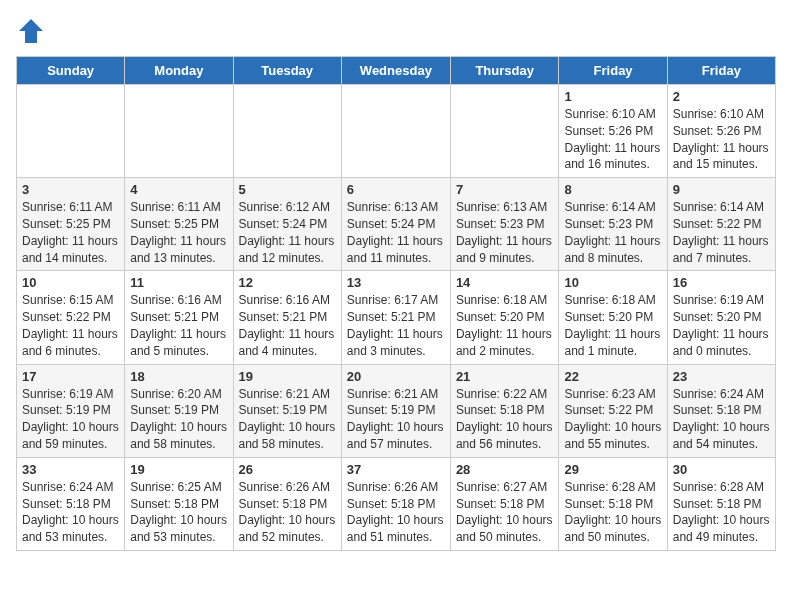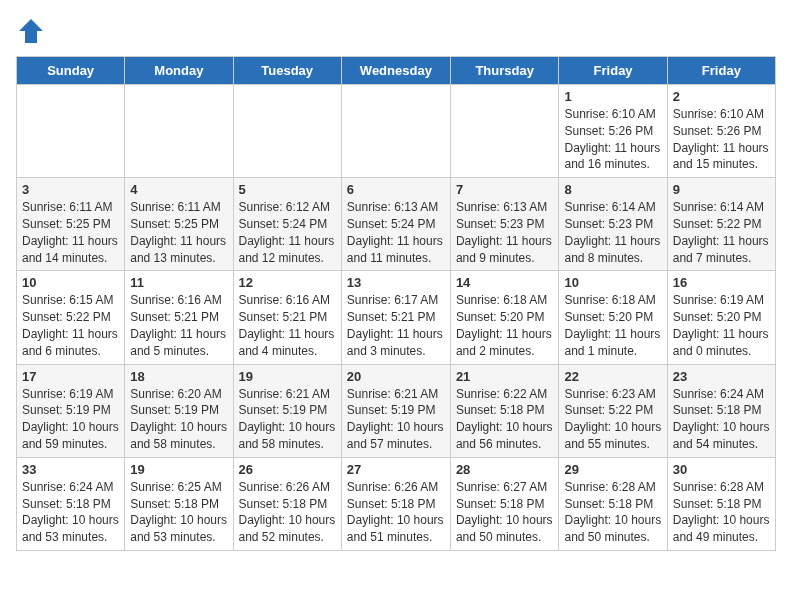--- a/index.html
+++ b/index.html
@@ -279,21 +279,21 @@
 Sunset: 5:18 PM
 Daylight: 10 hours and 53 minutes.</div>
         </td>
         <td>
           <span class="day-num">26</span>
           <div class="day-info">Sunrise: 6:26 AM
 Sunset: 5:18 PM
 Daylight: 10 hours and 52 minutes.</div>
         </td>
         <td>
-          <span class="day-num">27</span>
+          <span class="day-num">37</span>
           <div class="day-info">Sunrise: 6:26 AM
 Sunset: 5:18 PM
 Daylight: 10 hours and 51 minutes.</div>
         </td>
         <td>
           <span class="day-num">28</span>
           <div class="day-info">Sunrise: 6:27 AM
 Sunset: 5:18 PM
 Daylight: 10 hours and 50 minutes.</div>
         </td>

